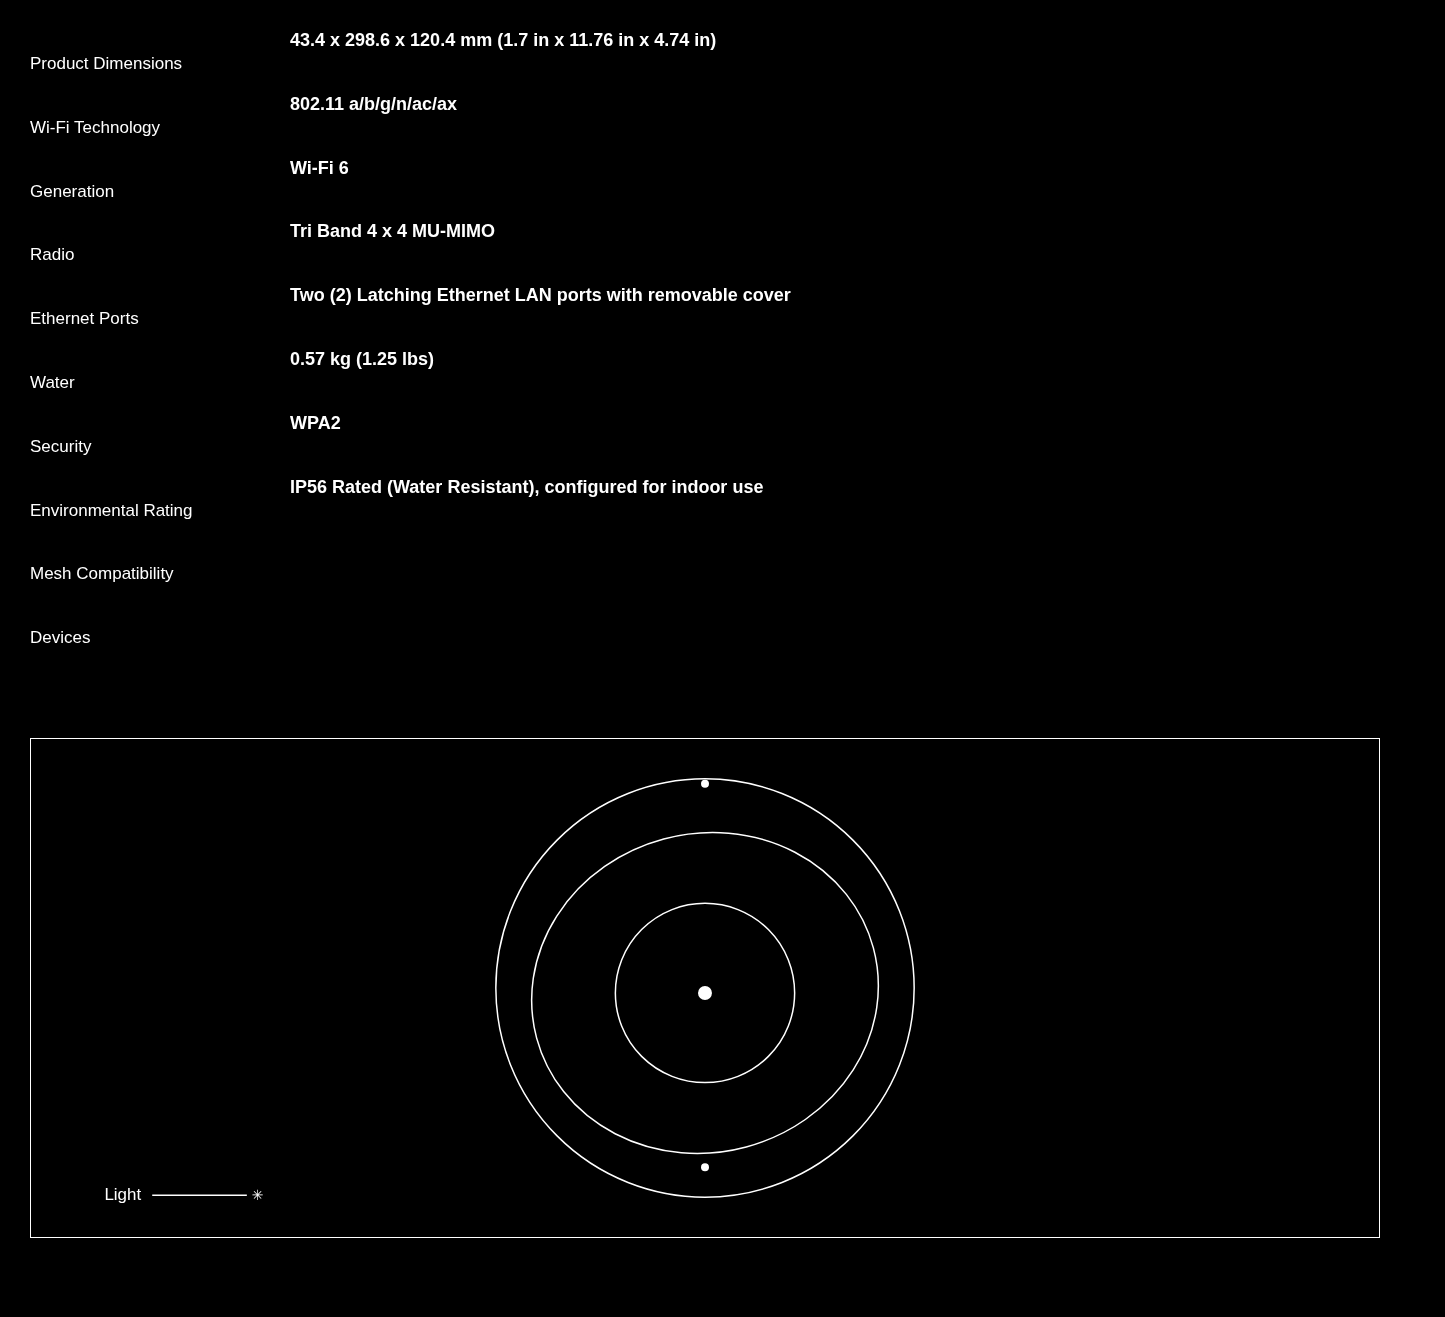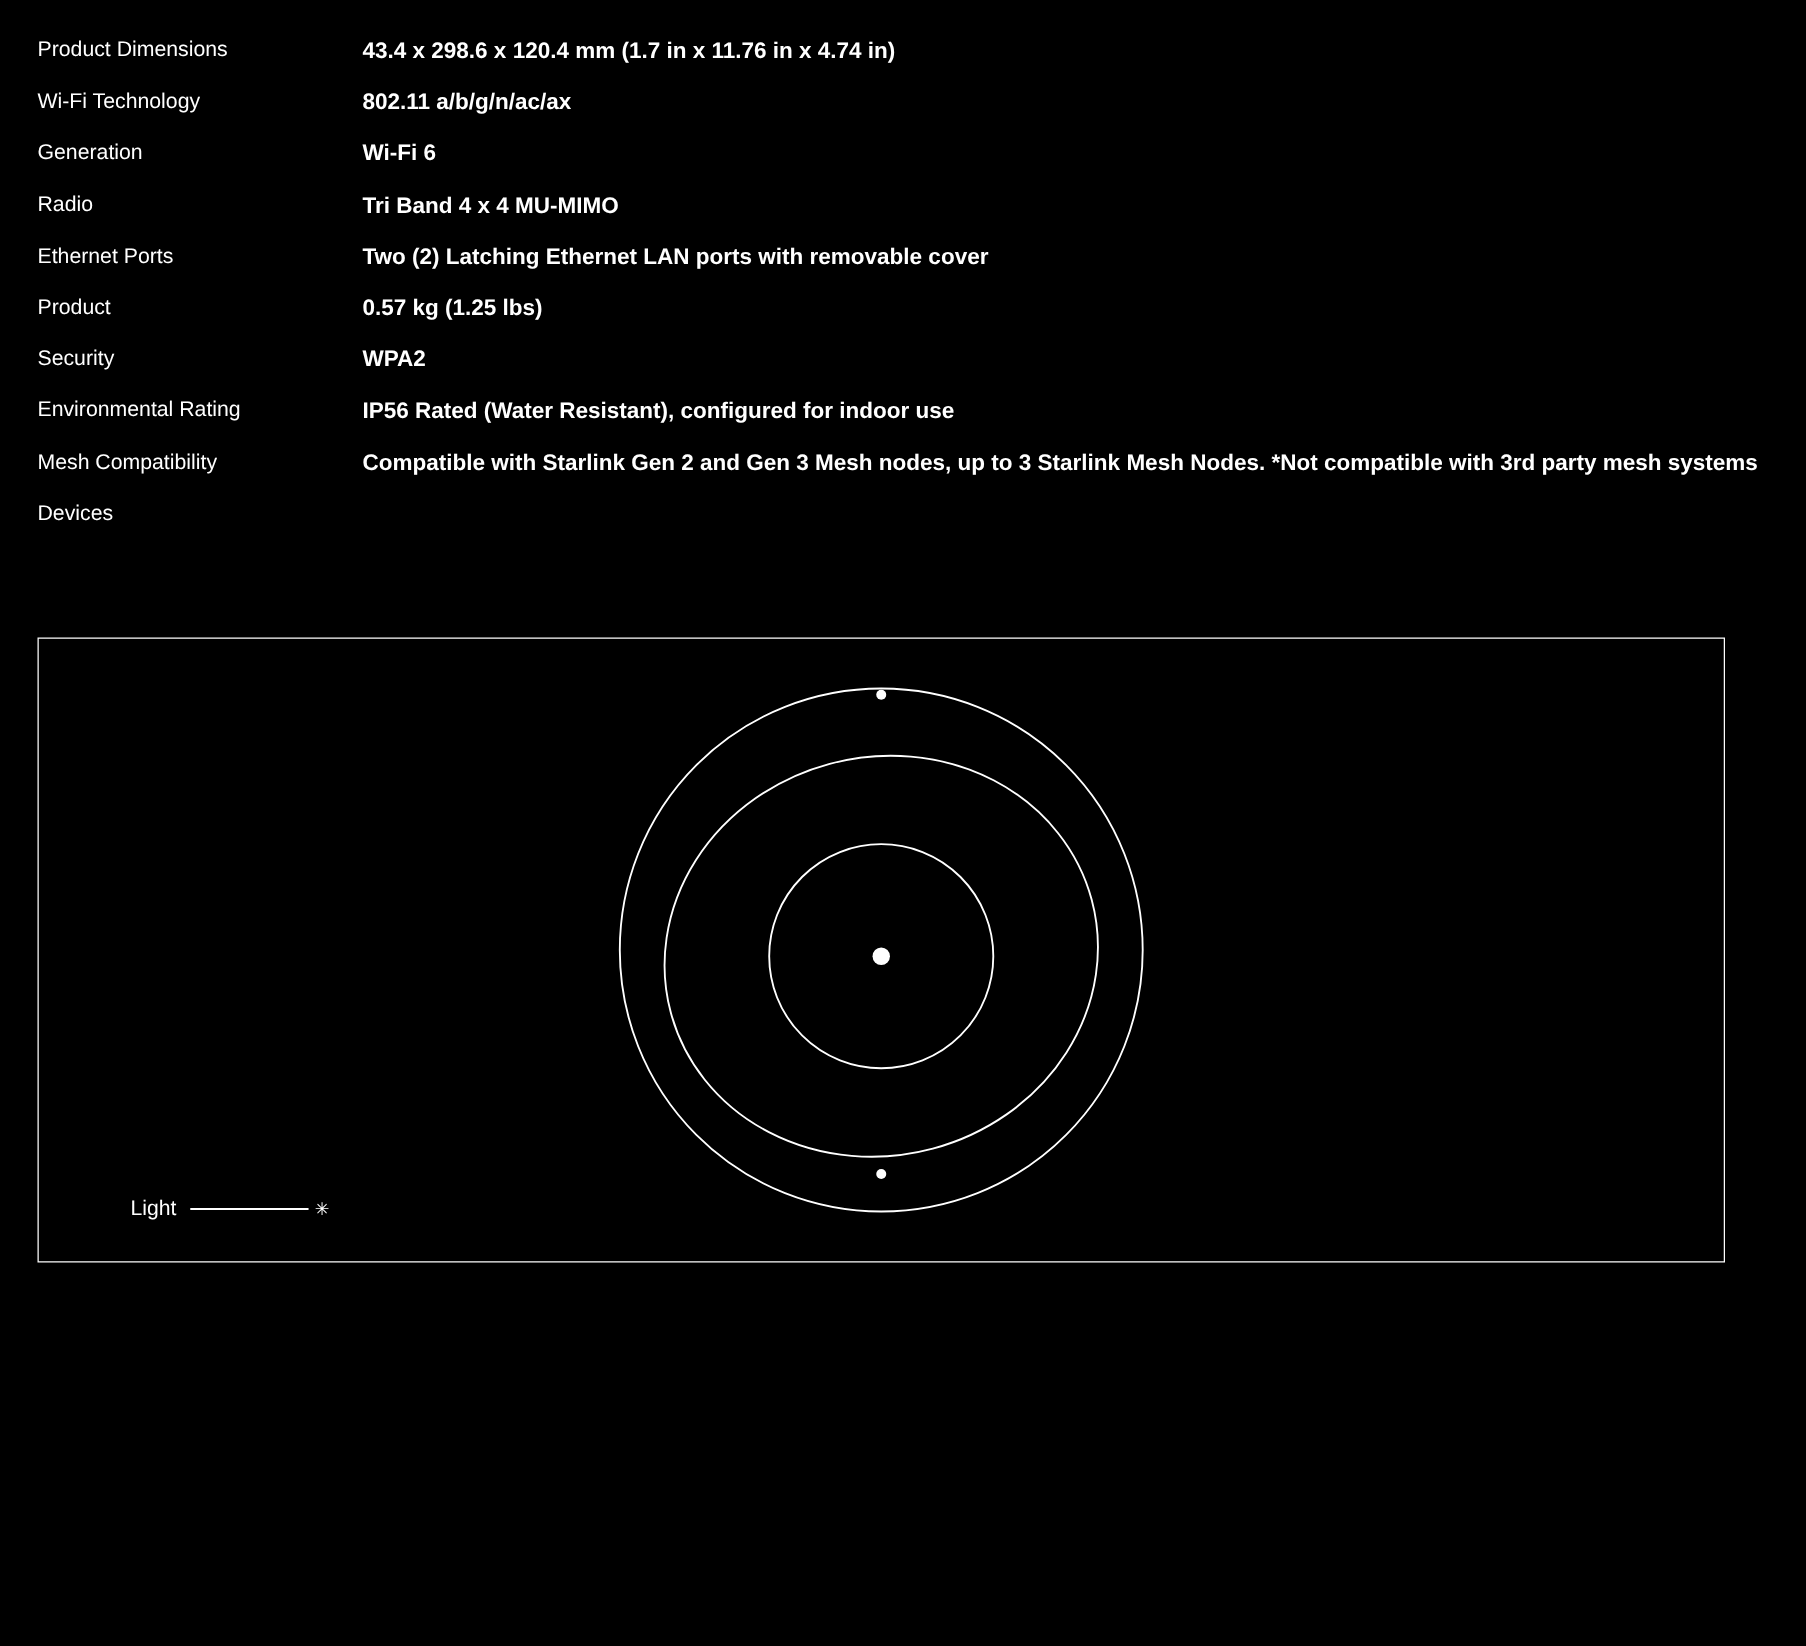--- a/index.html
+++ b/index.html
@@ -25,20 +25,21 @@
     }
 
     .spec-label {
       width: 260px;
       min-width: 260px;
       color: #fff;
       font-size: 17px;
       font-weight: 400;
       padding-right: 20px;
       line-height: 1.4;
+      margin-top: 24px;
     }
 
     .spec-value {
       flex: 1;
       color: #fff;
       font-size: 18px;
       font-weight: 700;
       line-height: 1.4;
     }
 
@@ -82,34 +83,33 @@
     </div>
     <div class="spec-row">
       <div class="spec-label">Radio</div>
       <div class="spec-value">Tri Band 4 x 4 MU-MIMO</div>
     </div>
     <div class="spec-row">
       <div class="spec-label">Ethernet Ports</div>
       <div class="spec-value">Two (2) Latching Ethernet LAN ports with removable cover</div>
     </div>
     <div class="spec-row">
-      <div class="spec-label">Product</div>
+      <div class="spec-label">Water</div>
       <div class="spec-value">0.57 kg (1.25 lbs)</div>
     </div>
     <div class="spec-row">
       <div class="spec-label">Security</div>
       <div class="spec-value">WPA2</div>
     </div>
     <div class="spec-row">
       <div class="spec-label">Environmental Rating</div>
       <div class="spec-value">IP56 Rated (Water Resistant), configured for indoor use</div>
     </div>
     <div class="spec-row">
       <div class="spec-label">Mesh Compatibility</div>
-      <div class="spec-value">Compatible with Starlink Gen 2 and Gen 3 Mesh nodes, up to 3 Starlink Mesh Nodes. *Not compatible with 3rd party mesh systems</div>
     </div>
     <div class="spec-row">
       <div class="spec-label">Devices</div>
     </div>
   </div>
 
 <div class="diagram-section">
   <div class="diagram-box">
     <svg class="diagram-svg" viewBox="0 0 1350 500" xmlns="http://www.w3.org/2000/svg">
 

